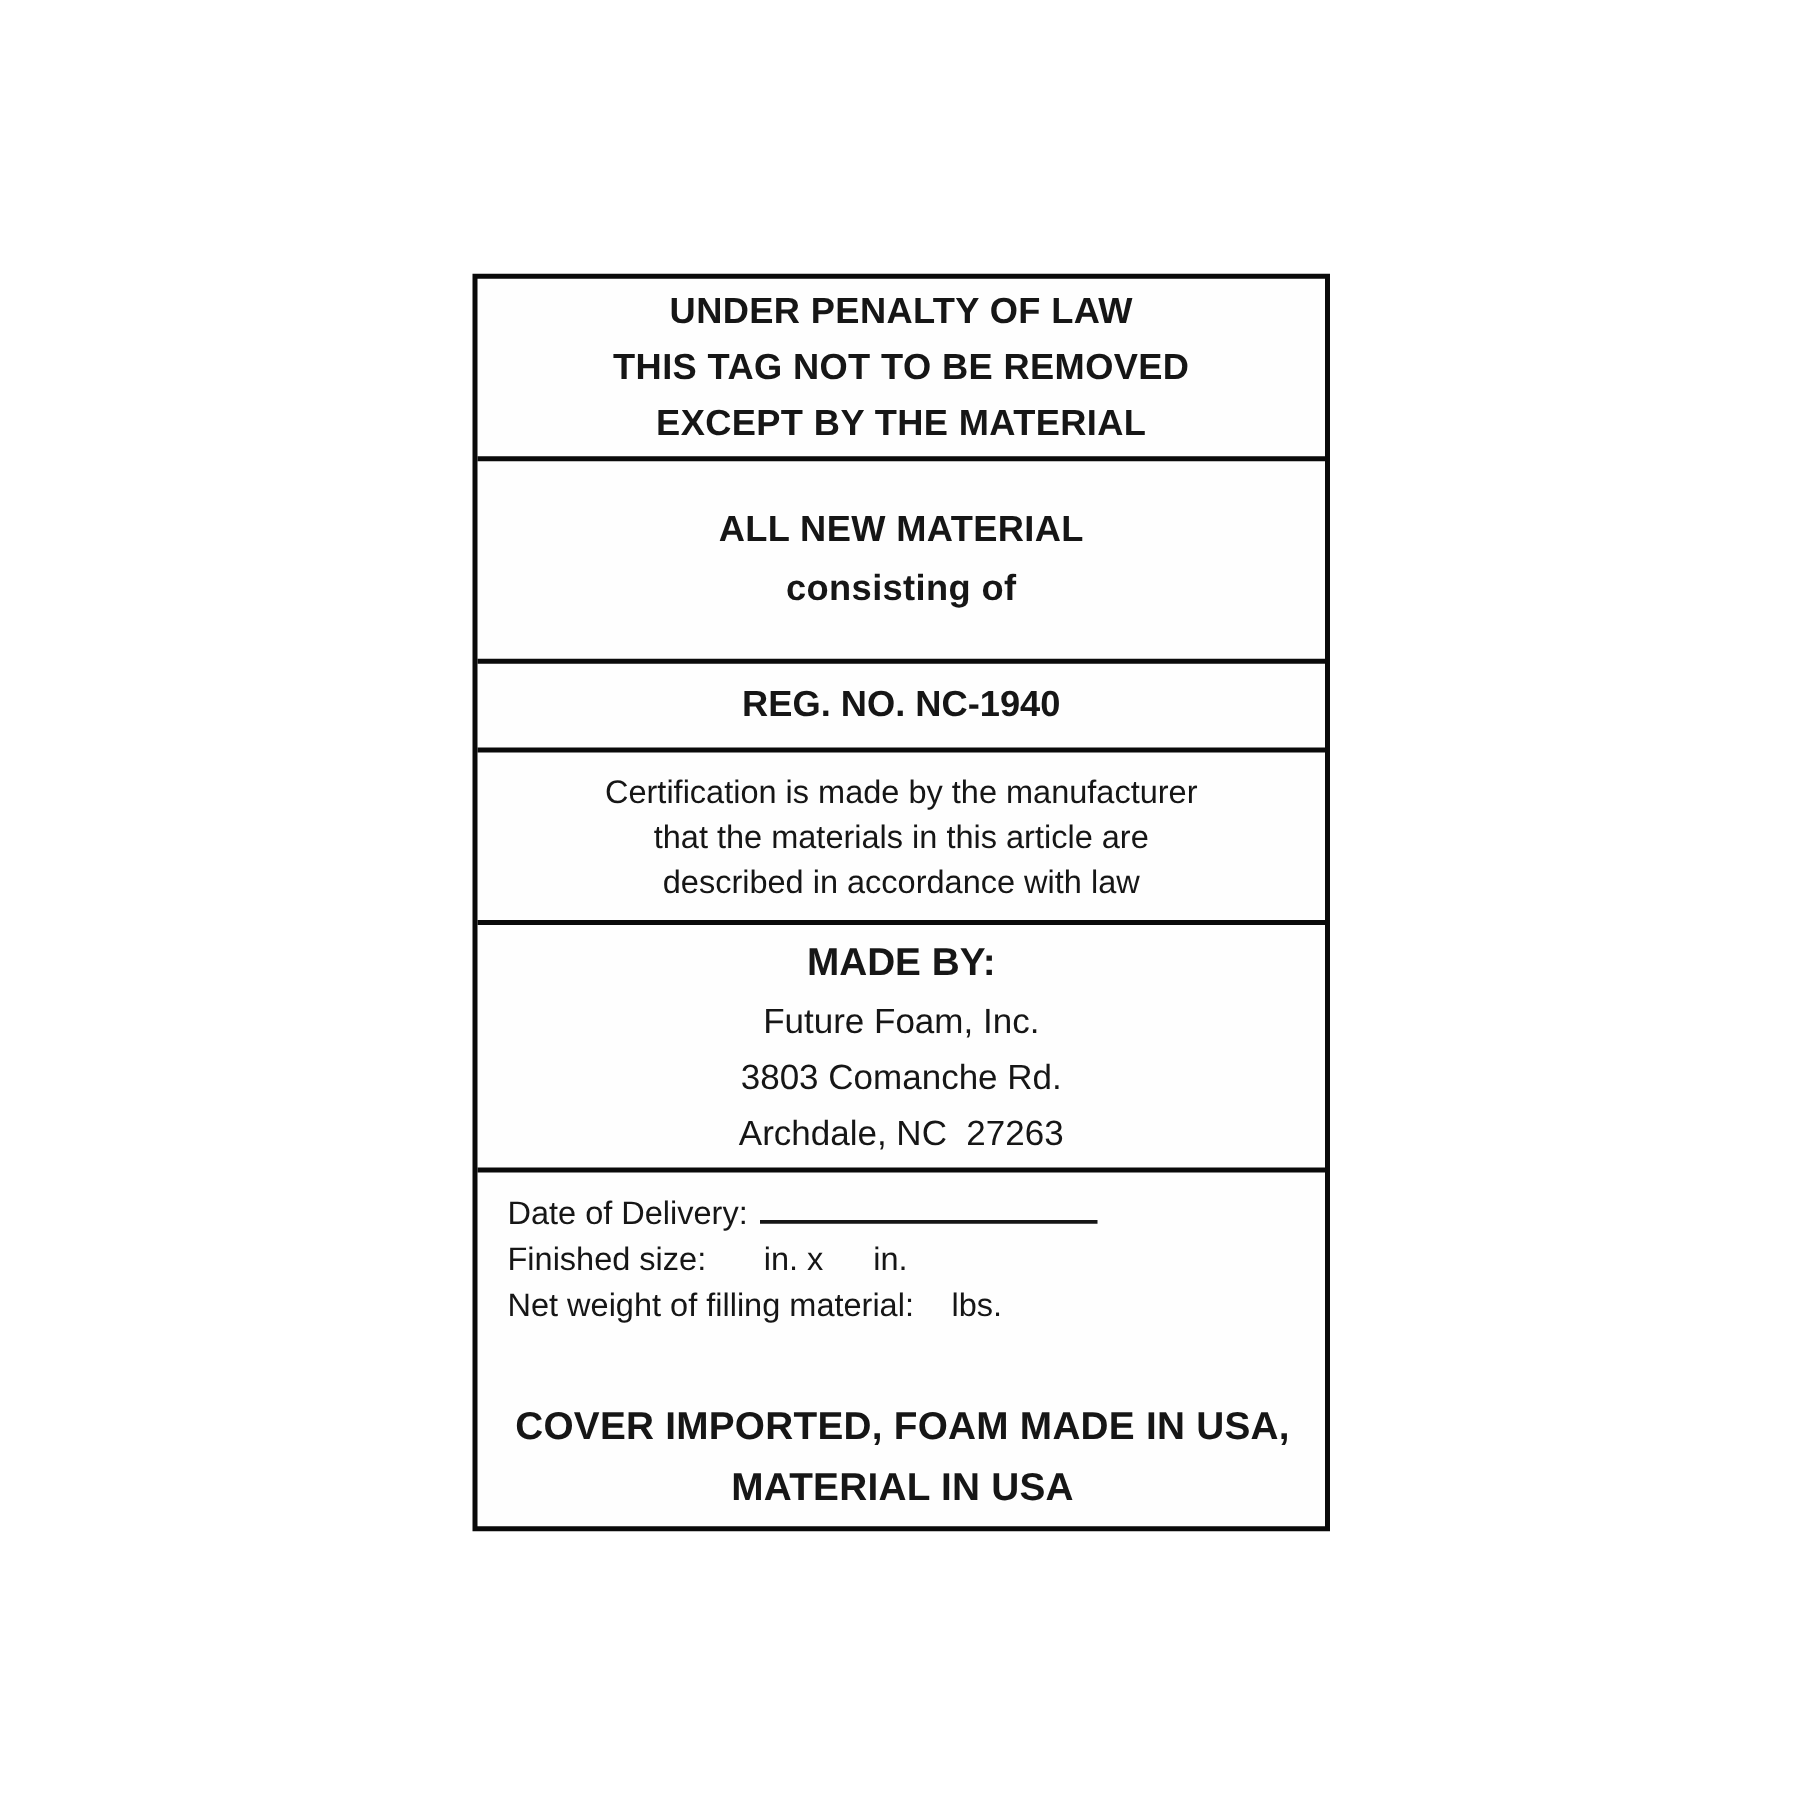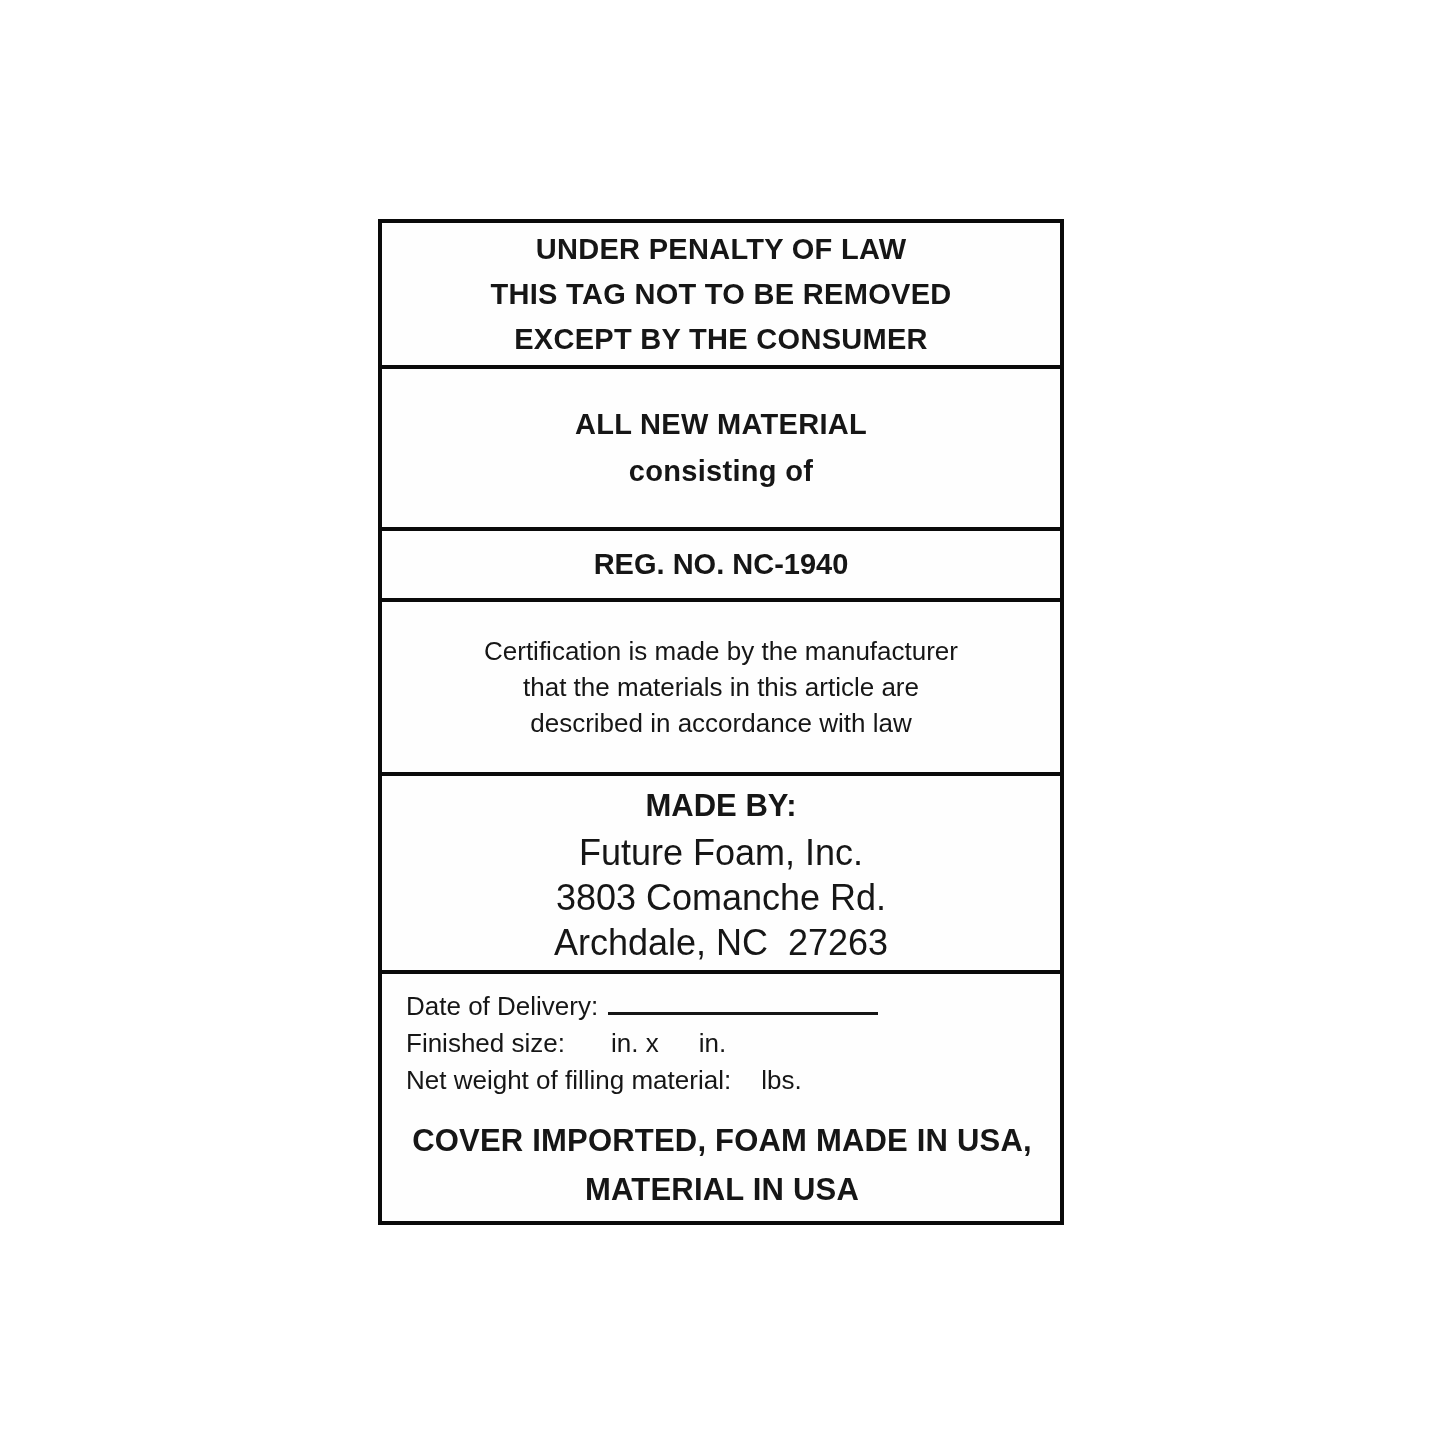--- a/index.html
+++ b/index.html
@@ -35,21 +35,21 @@
     flex-direction: column;
     justify-content: center;
     align-items: center;
     text-align: center;
   }
   .sec:last-child { border-bottom: none; }
 
   .sec-penalty   { height: 146px; }
   .sec-material  { height: 162px; }
   .sec-regno     { height: 71px; }
-  .sec-cert      { height: 174px; }
+  .sec-cert      { height: 138px; }
   .sec-madeby    { height: 198px; }
   .sec-details   { flex: 1; align-items: stretch; text-align: left; padding: 14px 22px 1px 24px; }
 
   .bold-lg {
     font-weight: bold;
     font-size: 29px;
     line-height: 45px;
     letter-spacing: 0.3px;
     white-space: nowrap;
   }
@@ -64,21 +64,21 @@
     line-height: 36px;
     white-space: nowrap;
   }
   .madeby-heading {
     font-weight: bold;
     font-size: 31px;
     line-height: 48px;
     white-space: nowrap;
   }
   .madeby-line {
-    font-size: 36px;
+    font-size: 28px;
     line-height: 45px;
     white-space: nowrap;
   }
   .detail-line {
     font-size: 26px;
     line-height: 37px;
     white-space: nowrap;
   }
   .fill-line {
     display: inline-block;
@@ -106,21 +106,21 @@
 </style>
 </head>
 <body>
 
 <div class="canvas">
   <div class="law-tag">
 
     <section class="sec sec-penalty">
       <div class="bold-lg">UNDER PENALTY OF LAW</div>
       <div class="bold-lg">THIS TAG NOT TO BE REMOVED</div>
-      <div class="bold-lg">EXCEPT BY THE CONSUMER</div>
+      <div class="bold-lg">EXCEPT BY THE MATERIAL</div>
     </section>
 
     <section class="sec sec-material">
       <div class="bold-lg">ALL NEW MATERIAL</div>
       <div class="bold-lg">consisting of</div>
     </section>
 
     <section class="sec sec-regno">
       <div class="reg-line">REG. NO. NC-1940</div>
     </section>

